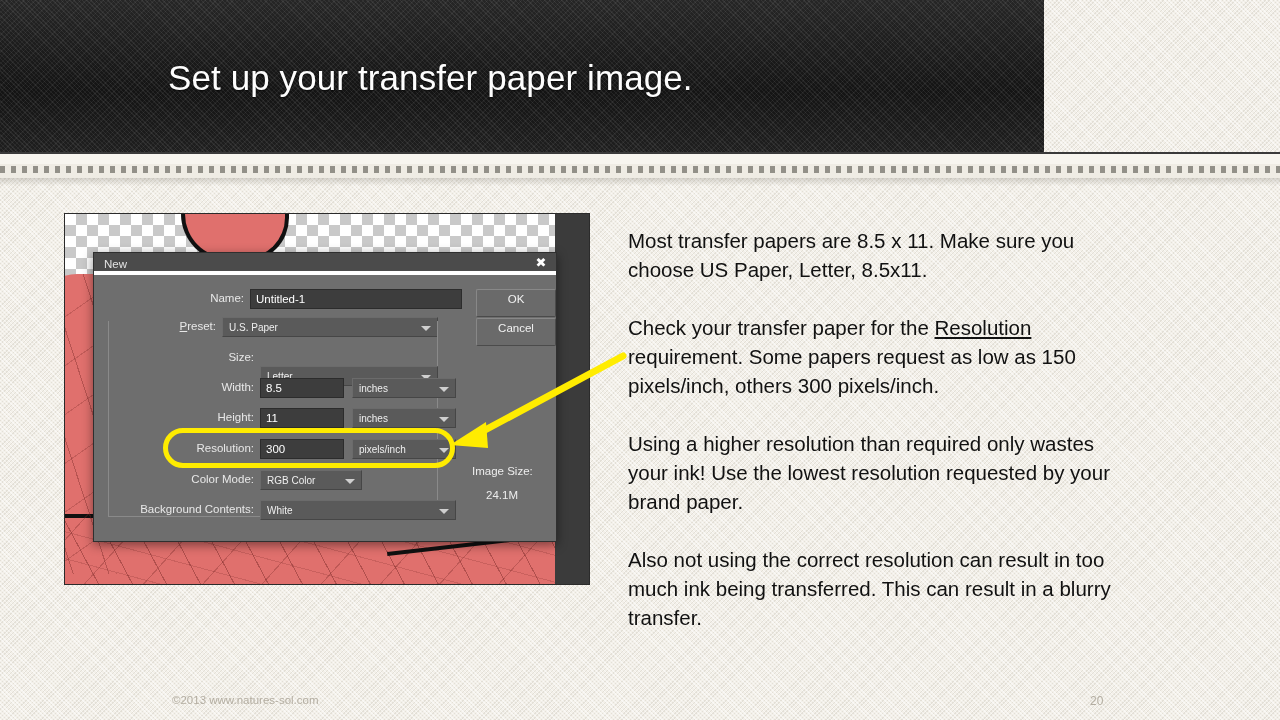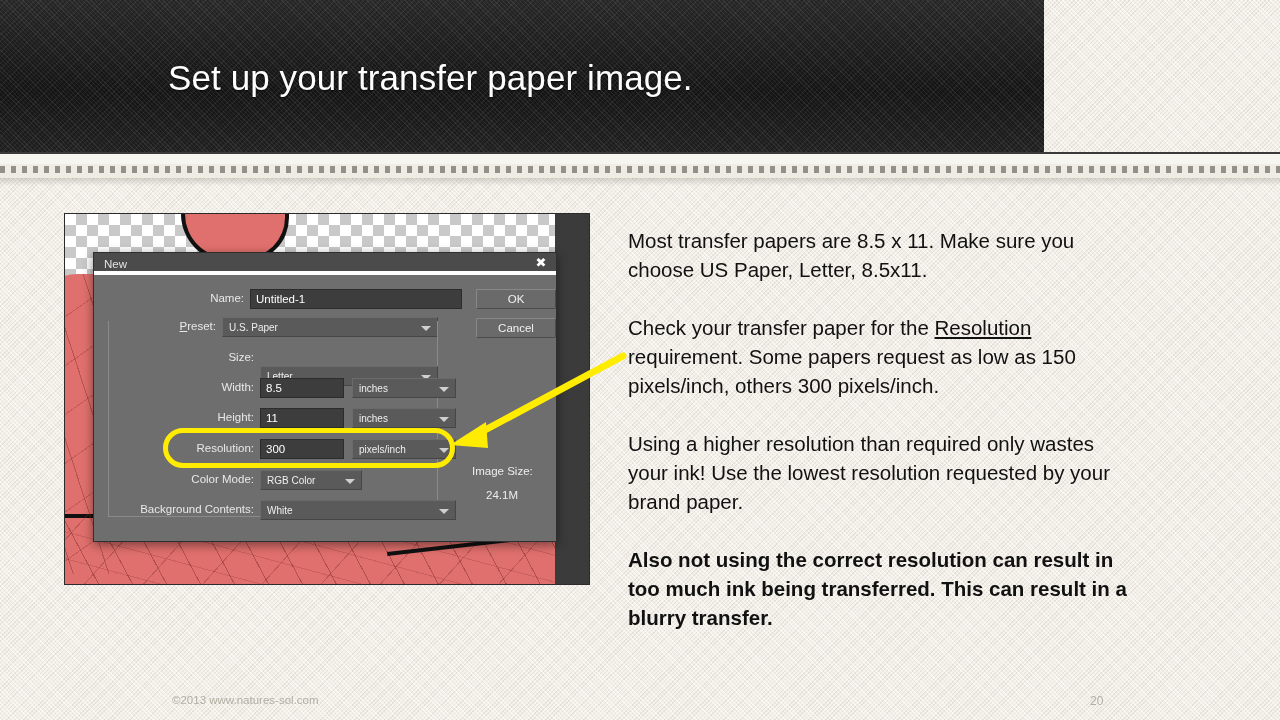--- a/index.html
+++ b/index.html
@@ -146,21 +146,21 @@
     border: 1px solid #464646; border-top-color: #6b6b6b; border-left-color: #6b6b6b;
     color: #efefef; font-size: 10px; padding: 4px 18px 0 6px;
     overflow: hidden; white-space: nowrap;
   }
   .combo .caret {
     position: absolute; right: 6px; top: 8px;
     width: 0; height: 0; border-left: 5px solid transparent; border-right: 5px solid transparent;
     border-top: 5px solid #cfcfcf;
   }
   .btn {
-    position: absolute; width: 80px; height: 20px; background: #6a6a6a;
+    position: absolute; width: 80px; height: 28px; background: #6a6a6a;
     border: 1px solid #4b4b4b; border-top-color: #888; border-left-color: #888;
     color: #f2f2f2; font-size: 11.5px; text-align: center; line-height: 18px;
     border-radius: 2px; cursor: pointer;
   }
 
   #preset-frame {
     position: absolute; left: 14px; top: 52px; width: 330px; height: 190px;
     border: 1px solid #8a8a8a; border-top: none;
   }
   #preset-frame-l { position: absolute; left: 14px; top: 46px; width: 1px; height: 8px; background: #8a8a8a; }
@@ -175,21 +175,21 @@
     border: 5px solid #ffec00; border-radius: 20px; pointer-events: none;
   }
   #arrow { position: absolute; left: 430px; top: 340px; width: 220px; height: 130px; pointer-events: none; }
 
   
   #copy {
     position: absolute; left: 628px; top: 226px; width: 510px;
     font-size: 20.5px; line-height: 29px; color: #111;
   }
   #copy p { margin: 0 0 29px 0; }
-  #copy p:last-child { margin-bottom: 0; font-weight: bold; }
+  #copy p:last-child { margin-bottom: 0; }
   #copy u { text-decoration: underline; }
 
   
   #footer-copyright {
     position: absolute; left: 172px; top: 694px;
     font-size: 11.5px; color: #b3ada1;
   }
   #footer-page {
     position: absolute; left: 1090px; top: 694px;
     font-size: 12px; color: #b3ada1;

